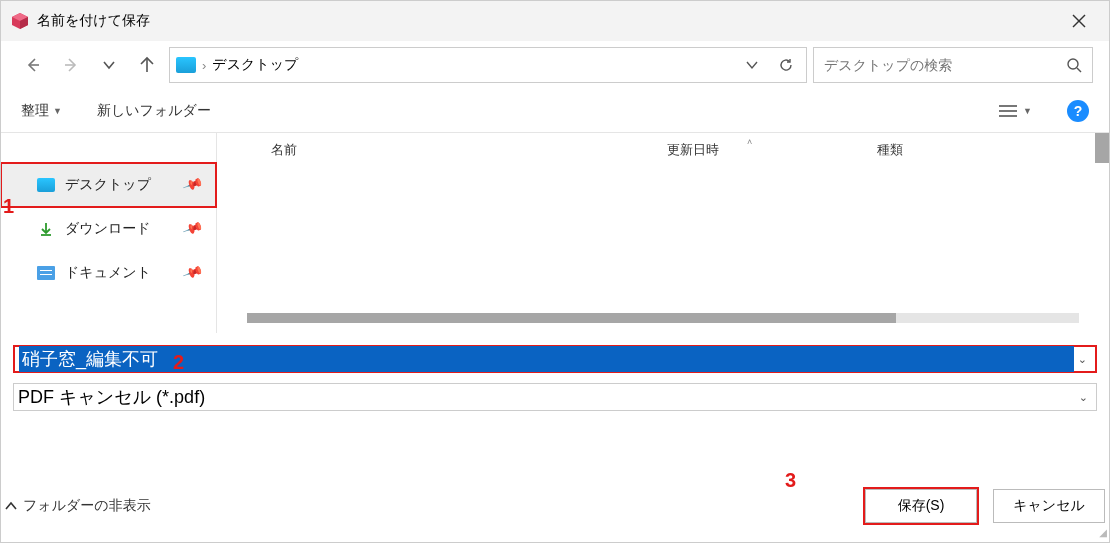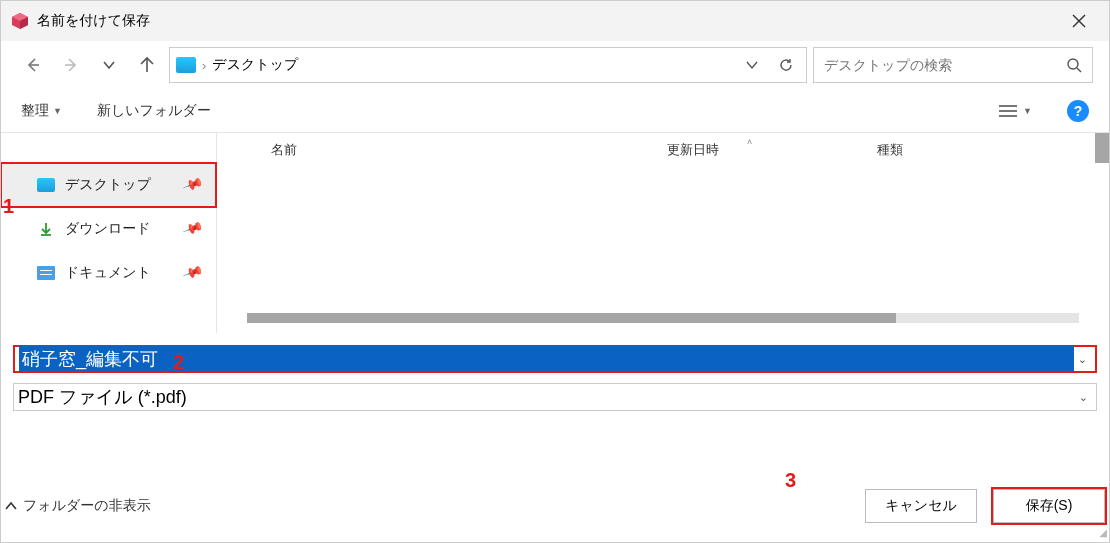--- a/index.html
+++ b/index.html
@@ -411,38 +411,38 @@
 
 <div class="fields">
   <div class="fieldrow">
     <div class="combo">
       <span class="val selected">硝子窓_編集不可</span>
       <span class="dd-caret">⌄</span>
     </div>
   </div>
   <div class="fieldrow">
     <div class="combo plain">
-      <span class="val">PDF ファイル (*.pdf)</span>
+      <span class="val">PDF キャンセル (*.pdf)</span>
       <span class="dd-caret">⌄</span>
     </div>
   </div>
 </div>
 
 <div class="footer">
   <span class="hidefolders">
     <svg width="12" height="12" viewBox="0 0 12 12">
         <path d="M1 9 L6 3 L11 9" stroke="#333" stroke-width="1.6" fill="none"></path>
       </svg>
     <span>フォルダーの非表示</span>
   </span>
   <span class="flexfill"></span>
+  <span class="btn primary">
+    <span>保存(S)</span>
+  </span>
   <span class="btn">
     <span>キャンセル</span>
-  </span>
-  <span class="btn primary">
-    <span>保存(S)</span>
   </span>
   <span class="resize">◢</span>
 </div>
 
 <div class="callout c1">1</div>
 <div class="callout c2">2</div>
 <div class="callout c3">3</div>
 
 </body></html>

